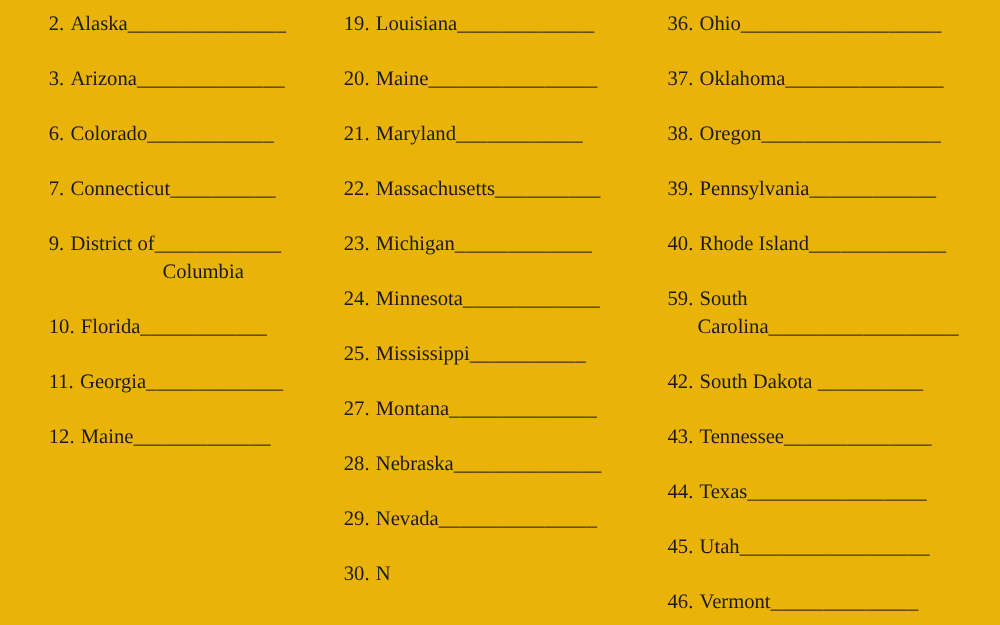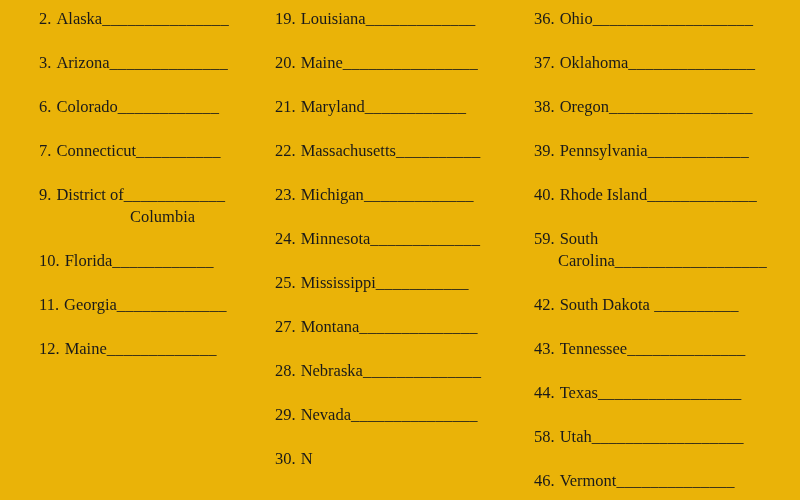--- a/index.html
+++ b/index.html
@@ -130,19 +130,19 @@
       <div class="item">
         <div class="line1"><span class="num">42.</span><span class="name">South Dakota</span><span class="blank"> __________</span></div>
       </div>
       <div class="item">
         <div class="line1"><span class="num">43.</span><span class="name">Tennessee</span><span class="blank">______________</span></div>
       </div>
       <div class="item">
         <div class="line1"><span class="num">44.</span><span class="name">Texas</span><span class="blank">_________________</span></div>
       </div>
       <div class="item">
-        <div class="line1"><span class="num">58.</span><span class="name">Utah</span><span class="blank">__________________</span></div>
+        <div class="line1"><span class="num">45.</span><span class="name">Utah</span><span class="blank">__________________</span></div>
       </div>
       <div class="item">
         <div class="line1"><span class="num">46.</span><span class="name">Vermont</span><span class="blank">______________</span></div>
       </div>
     </div>
 </div>
 
 </body></html>

